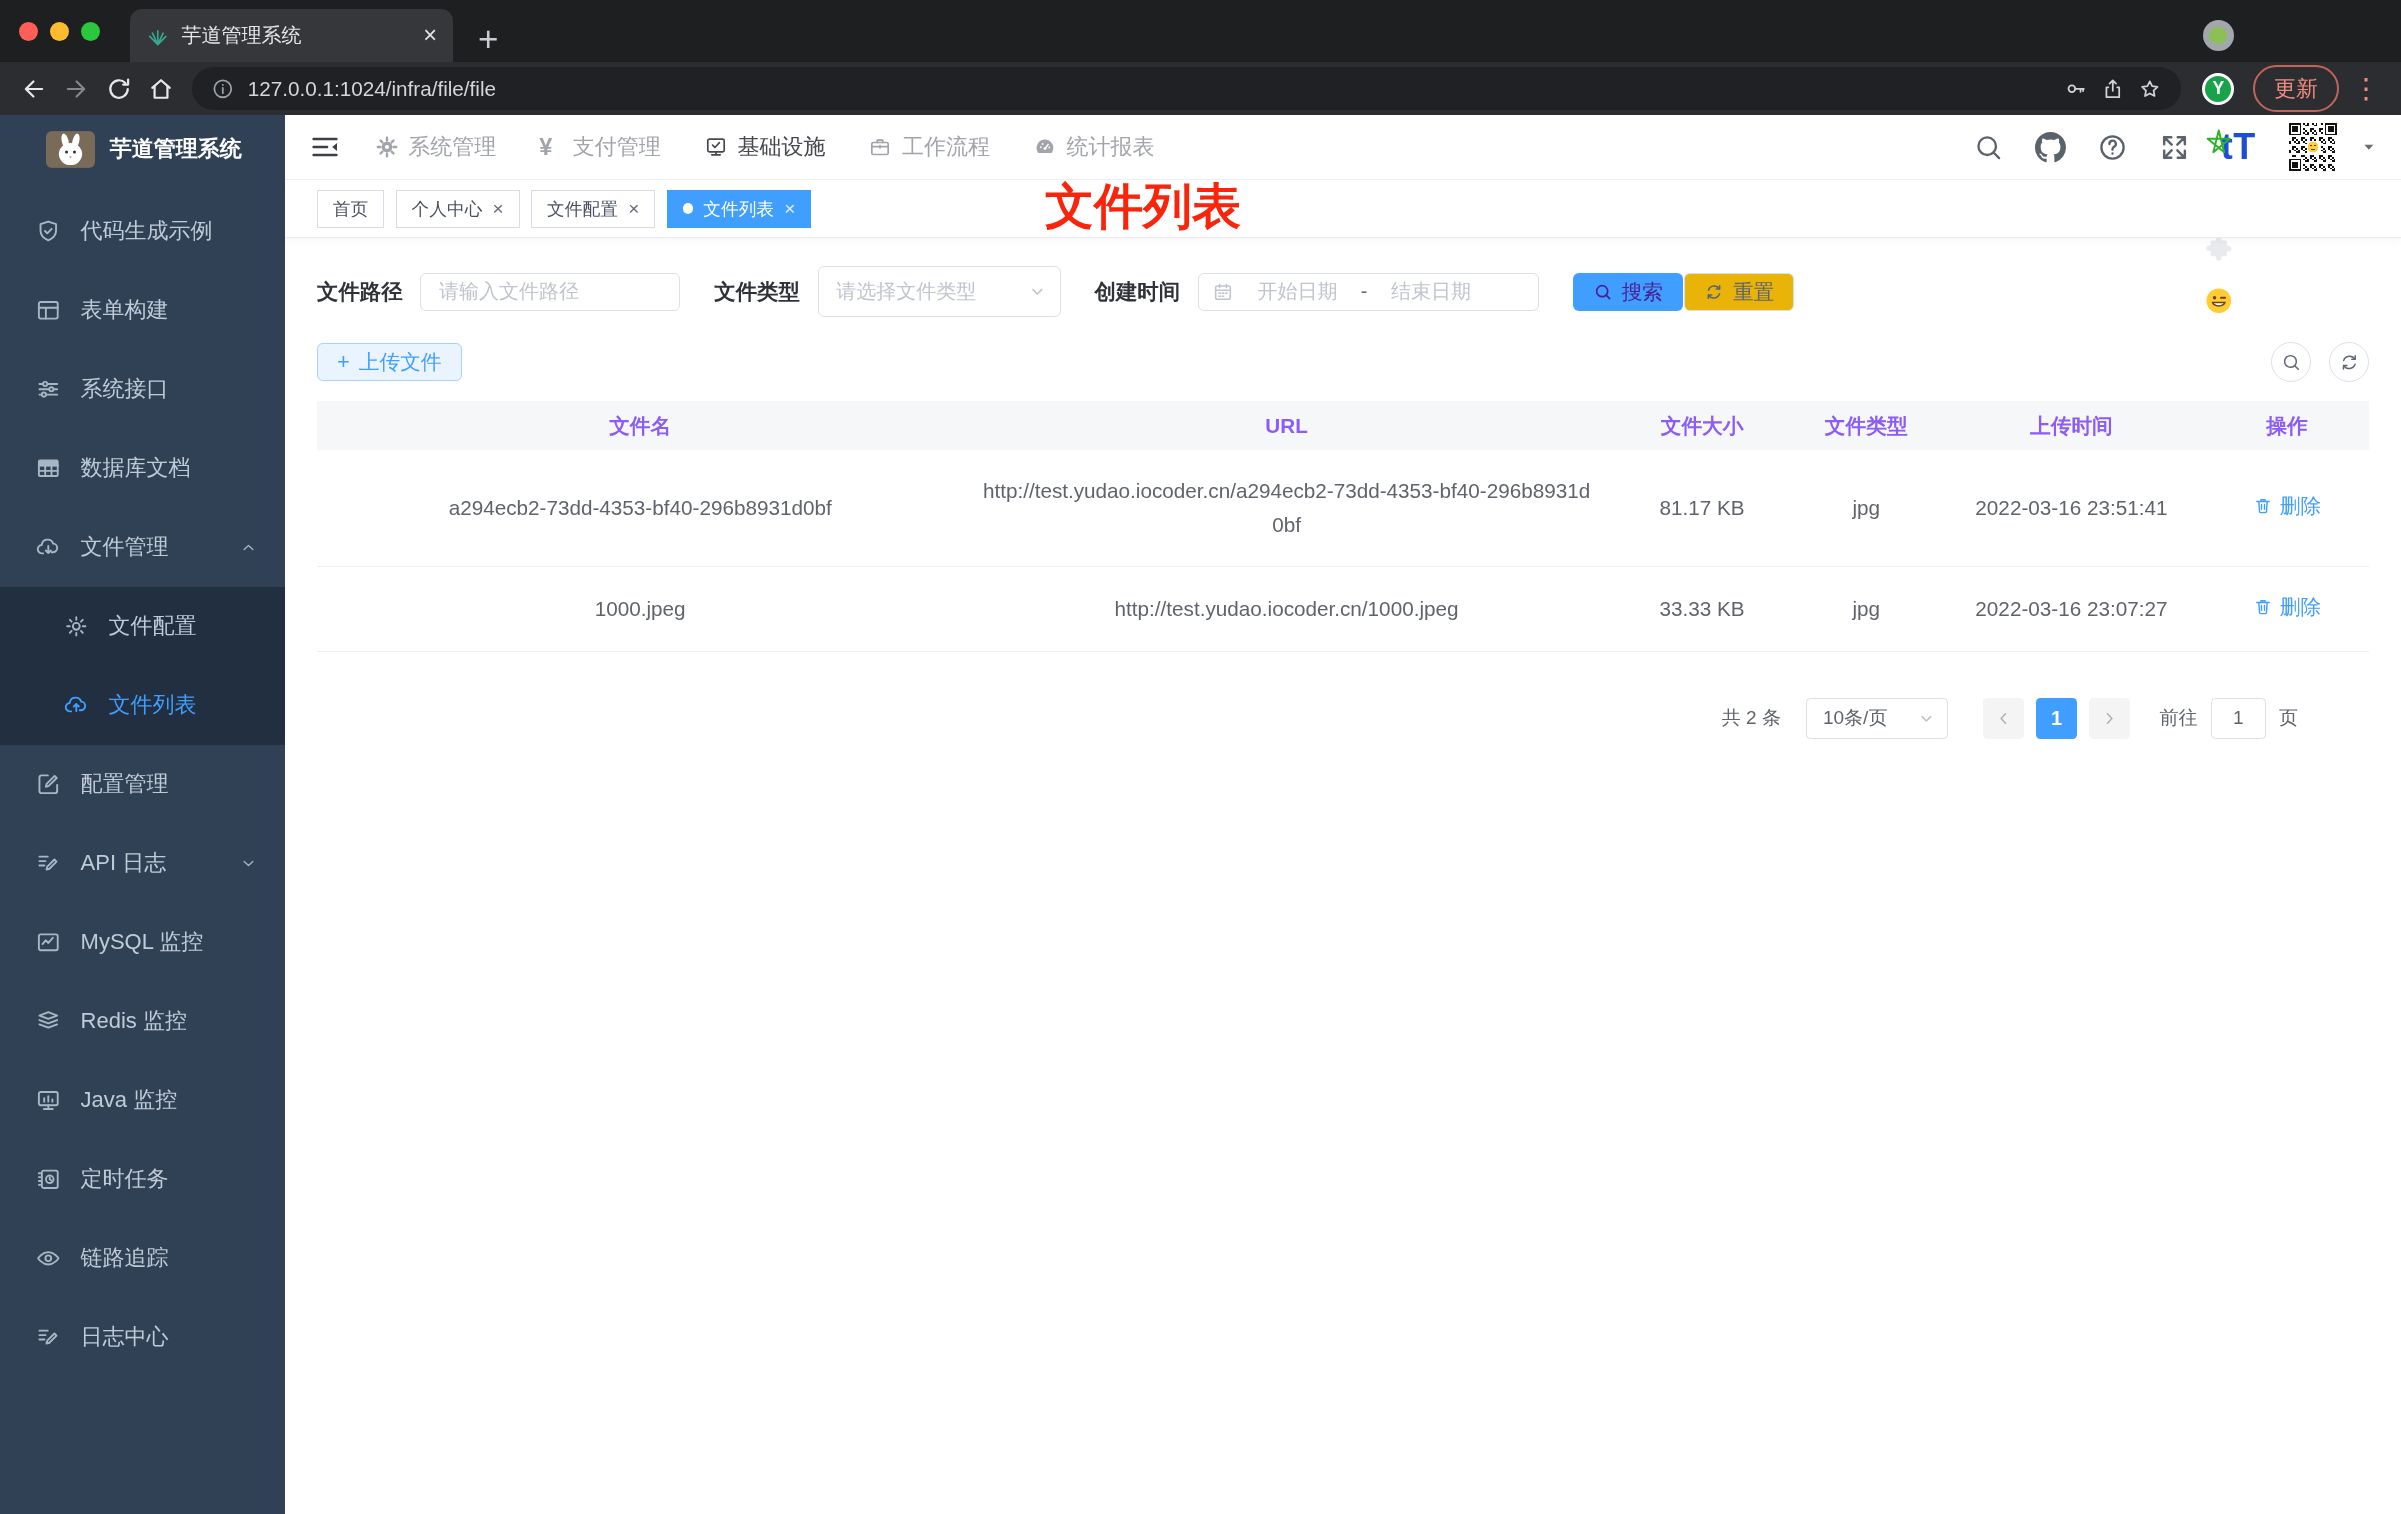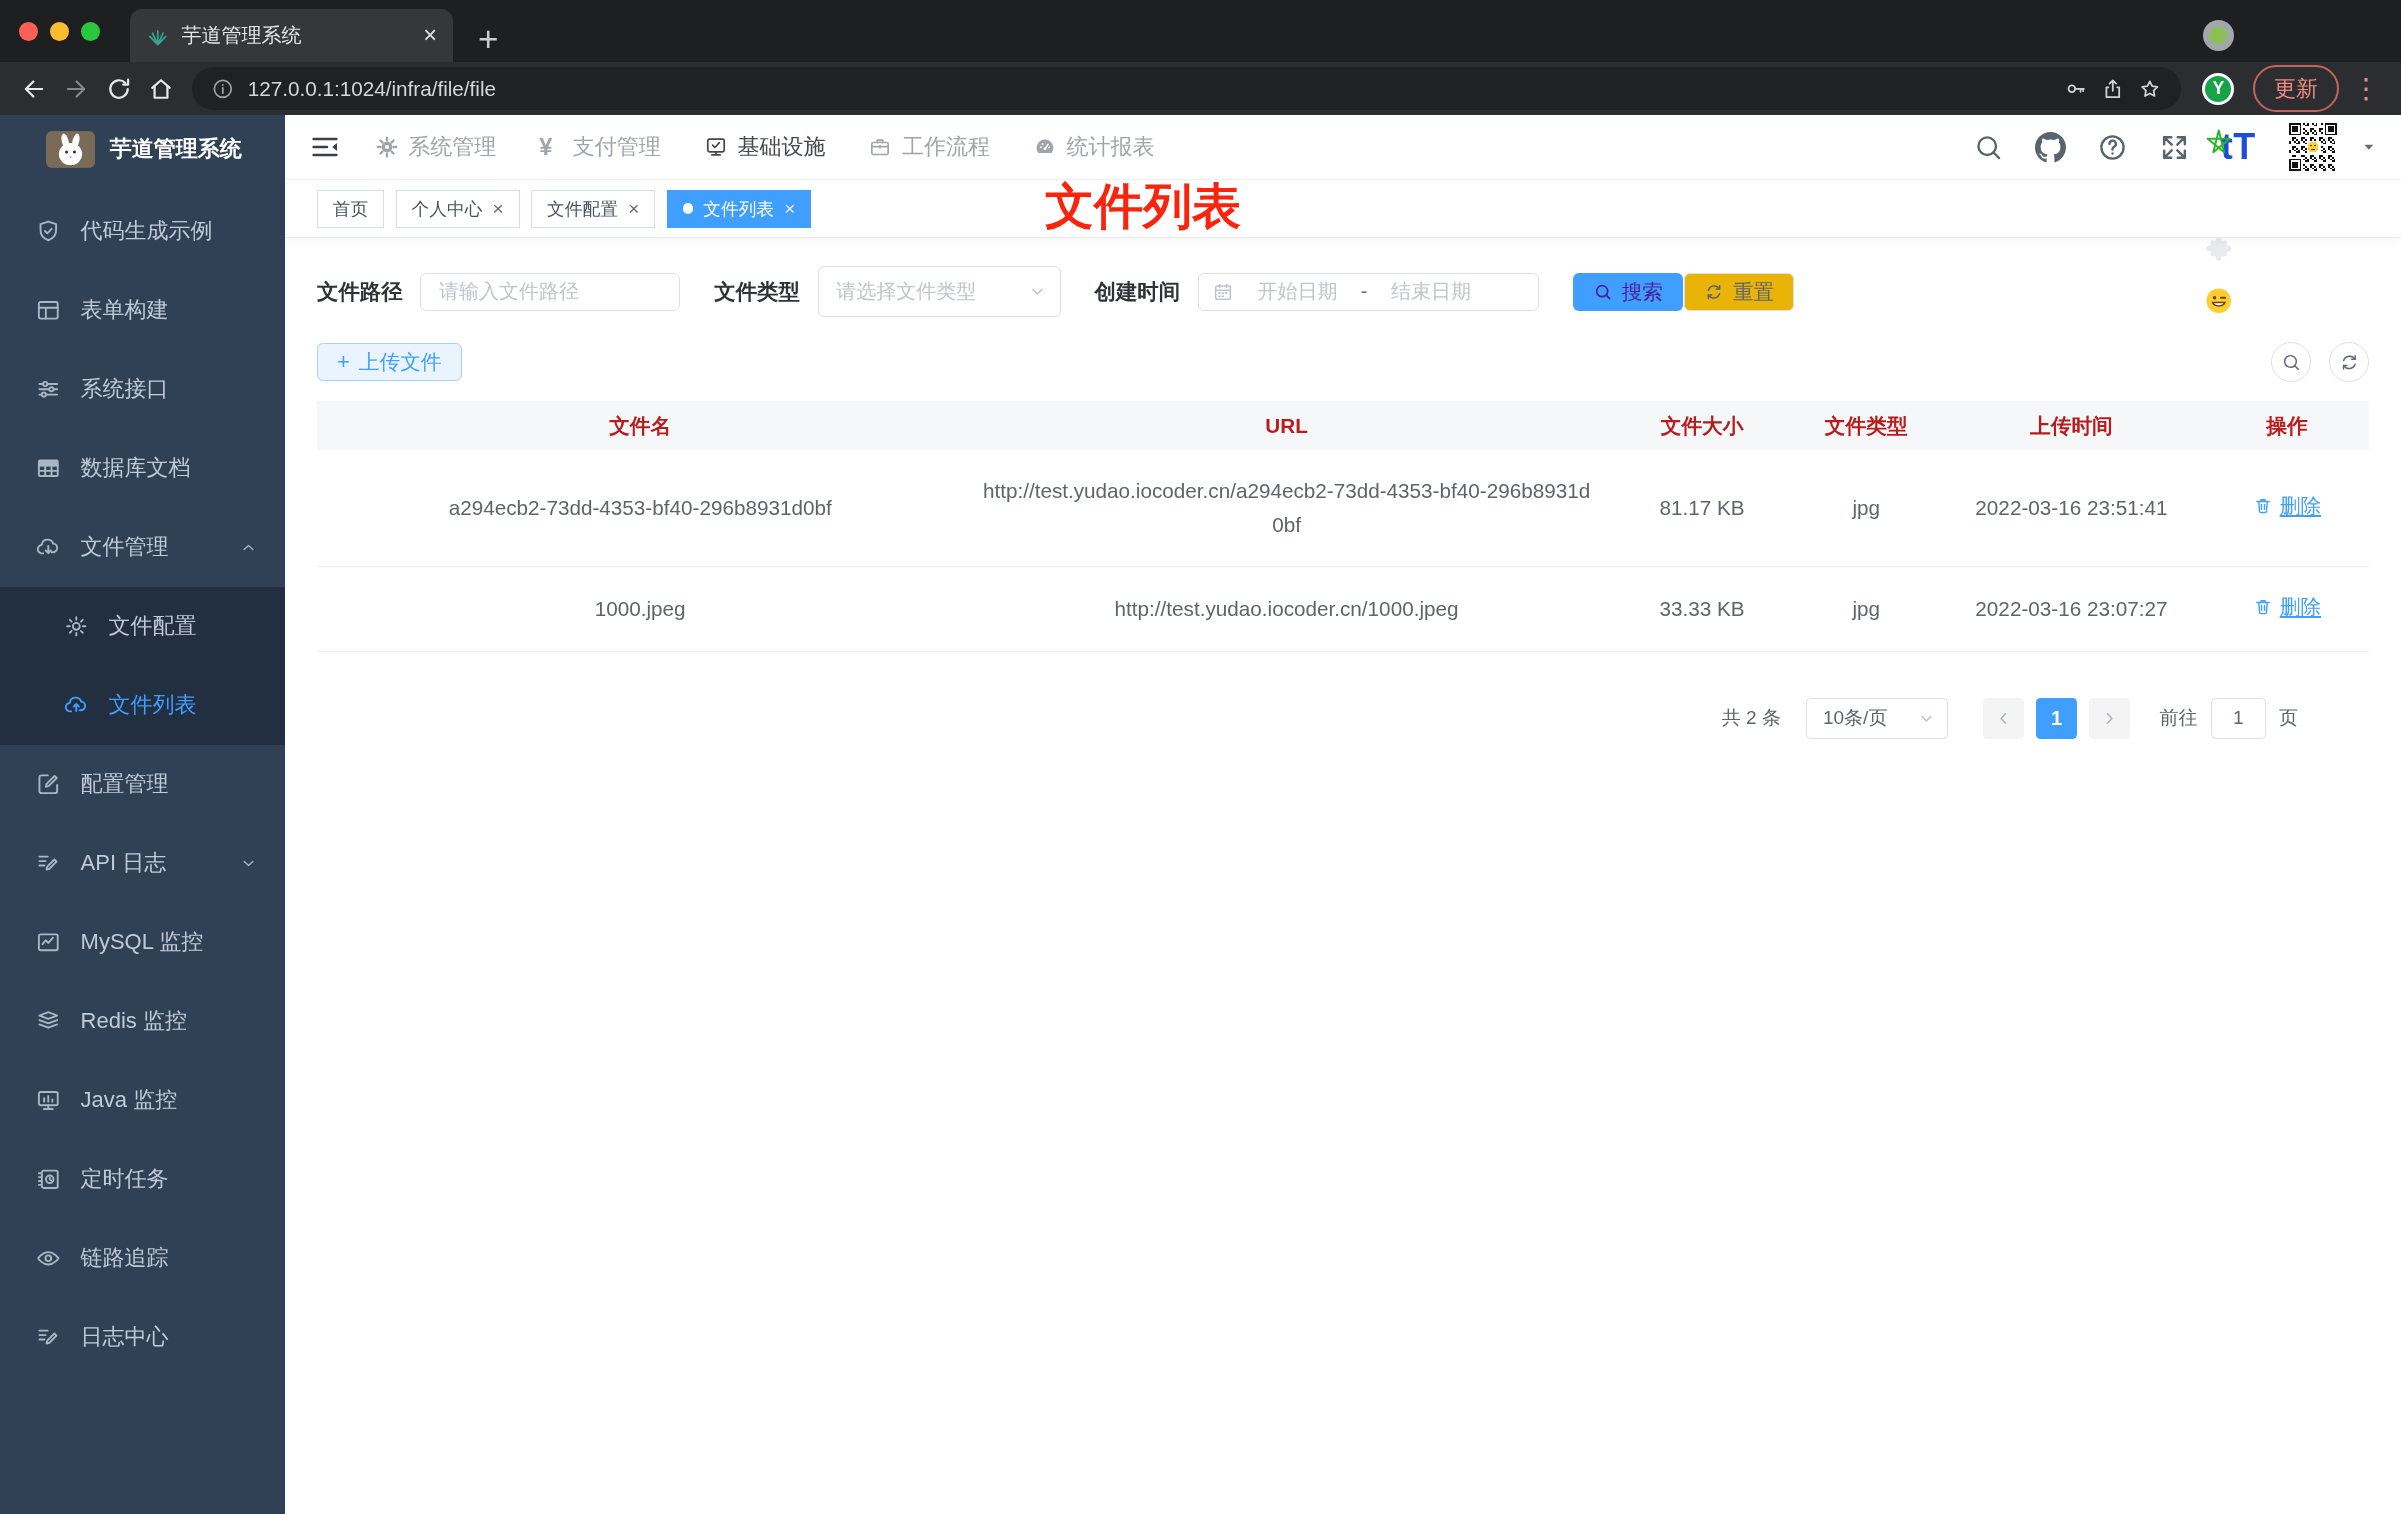--- a/index.html
+++ b/index.html
@@ -124,24 +124,24 @@
 .btn-upload{background:#e9f4ff;border-color:#a6d1ff;color:var(--accent);}
 .plus-glyph{font-size:22px;line-height:1;}
 .toolbar2{display:flex;align-items:center;margin-bottom:19px;}
 .t2-right{margin-left:auto;display:flex;gap:17.7px;}
 .circle-btn{width:40px;height:40px;border:1.5px solid #dde0e6;border-radius:50%;display:flex;
   align-items:center;justify-content:center;color:#5f6673;background:#fff;cursor:pointer;}
 .circle-btn svg{width:20.7px;height:20.7px;}
 
 
 table.files{width:100%;border-collapse:collapse;table-layout:fixed;}
-.files th{background:#f6f7f9;height:49px;font-size:20.7px;font-weight:700;color:#b91c1c;text-align:center;}
+.files th{background:#f6f7f9;height:49px;font-size:20.7px;font-weight:700;color:#8b5cf6;text-align:center;}
 .files td{border-bottom:1.5px solid #edeff4;font-size:20.7px;color:#5f646b;text-align:center;
   padding:23.6px 16px;line-height:1.65;word-break:break-all;}
-.del-link{color:var(--accent);display:inline-flex;align-items:center;gap:7px;cursor:pointer;white-space:nowrap;text-decoration:underline;}
+.del-link{color:var(--accent);display:inline-flex;align-items:center;gap:7px;cursor:pointer;white-space:nowrap;}
 .del-link svg{width:20px;height:20px;}
 
 
 .pagination{display:flex;align-items:center;justify-content:flex-end;margin-top:46px;
   font-size:19px;color:#5f646b;padding-right:71px;}
 .pg-total{margin-right:25px;white-space:nowrap;}
 .pg-select{width:142px;height:41px;border:1.5px solid #dcdfe6;border-radius:4.4px;display:flex;align-items:center;
   justify-content:space-between;padding:0 10.3px 0 16px;color:#5f646b;margin-right:29.5px;background:#fff;cursor:pointer;white-space:nowrap;}
 .pg-btn{width:41px;height:41px;border-radius:4.4px;background:#f4f4f5;display:flex;align-items:center;
   justify-content:center;color:#aeb3bc;margin:0 5.9px;cursor:pointer;}

